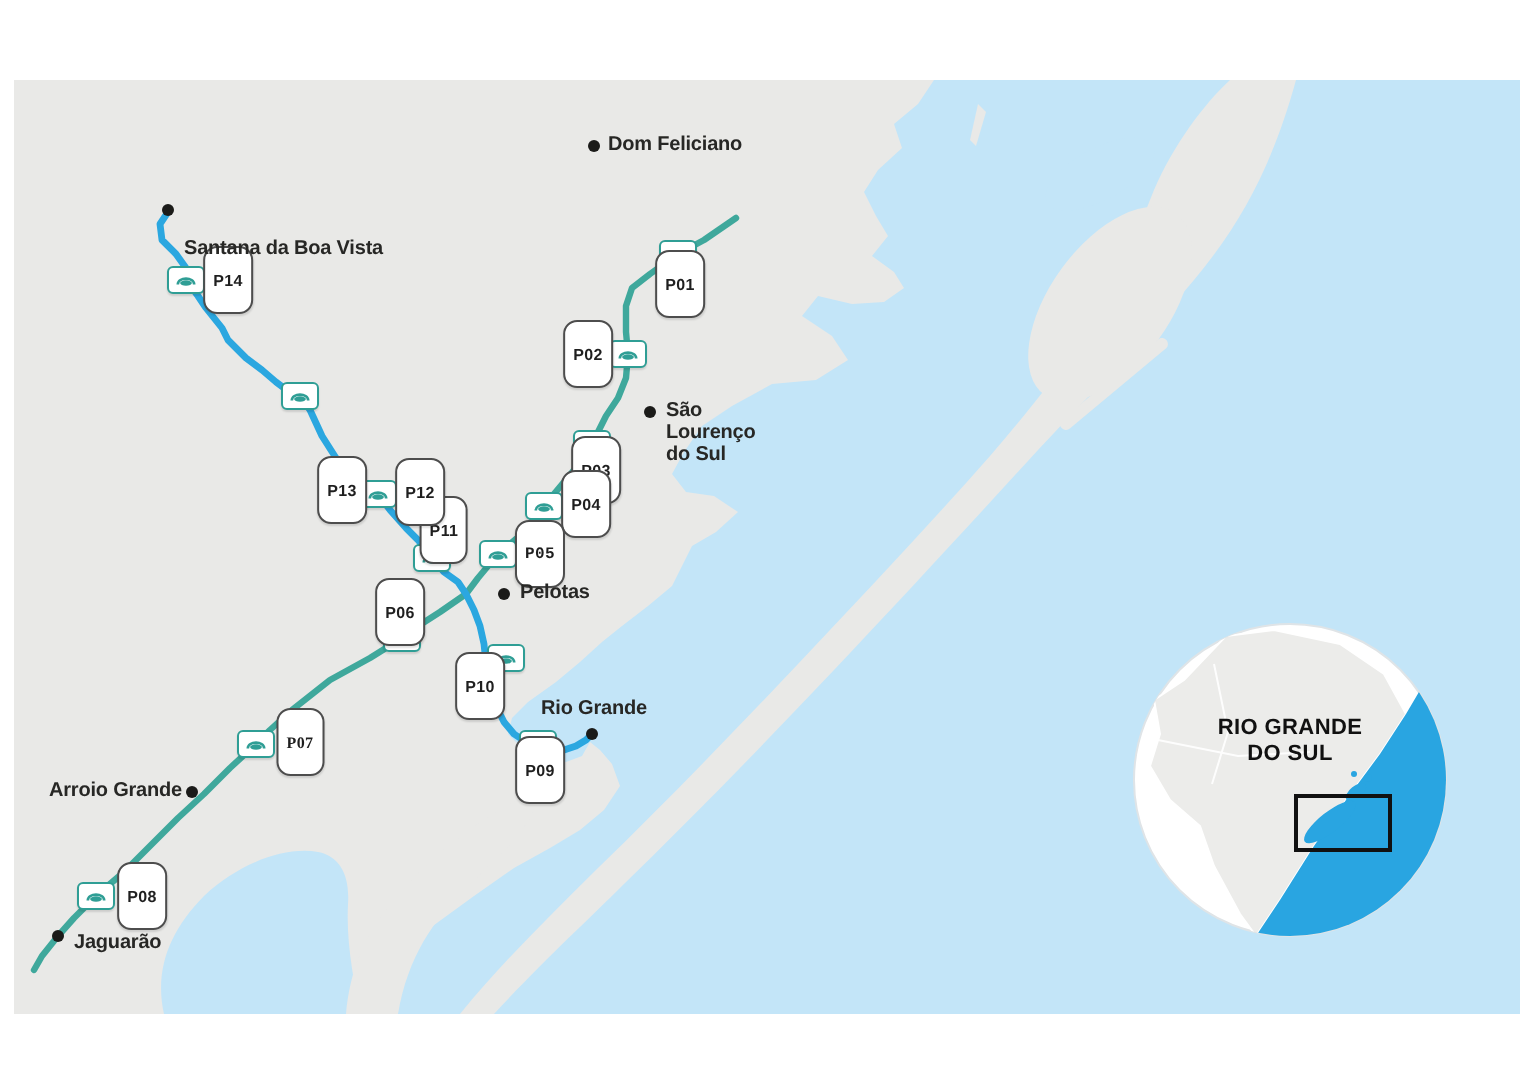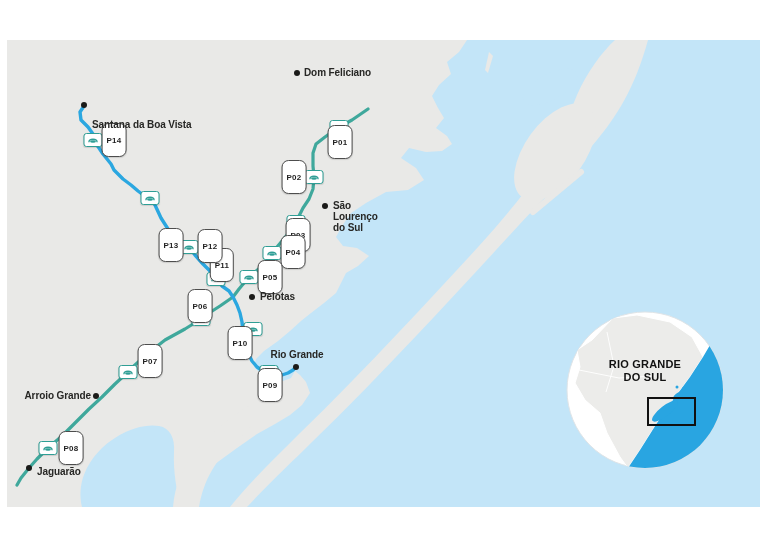--- a/index.html
+++ b/index.html
@@ -119,37 +119,37 @@
     </svg>
   </span>
   <span class="p-pill" style="left: 286px; top: 212px; text-align: right;">P04</span>
 
   <span class="p-icon" style="left: 242px; top: 237px; position: absolute;">
     <svg viewBox="0 0 14 9" width="13" height="8">
       <path d="M2.4,7 C2.4,2.6 11.6,2.6 11.6,7" fill="none" stroke="#2f9e95" stroke-width="1.5"></path>
       <ellipse cx="7" cy="6.2" rx="3.3" ry="1.5" fill="#2f9e95"></ellipse>
     </svg>
   </span>
-  <span class="p-pill" style="left: 263px; top: 237px;">P05</span>
+  <span class="p-pill" style="left: 263px; top: 237px; font-family: Liberation Mono, monospace;">P05</span>
 
   <span class="p-icon" style="left: 194px; top: 279px; position: absolute;">
     <svg viewBox="0 0 14 9" width="13" height="8">
       <path d="M2.4,7 C2.4,2.6 11.6,2.6 11.6,7" fill="none" stroke="#2f9e95" stroke-width="1.5"></path>
       <ellipse cx="7" cy="6.2" rx="3.3" ry="1.5" fill="#2f9e95"></ellipse>
     </svg>
   </span>
   <span class="p-pill" style="left: 193px; top: 266px;">P06</span>
 
   <span class="p-icon" style="left: 121px; top: 332px; position: absolute;">
     <svg viewBox="0 0 14 9" width="13" height="8">
       <path d="M2.4,7 C2.4,2.6 11.6,2.6 11.6,7" fill="none" stroke="#2f9e95" stroke-width="1.5"></path>
       <ellipse cx="7" cy="6.2" rx="3.3" ry="1.5" fill="#2f9e95"></ellipse>
     </svg>
   </span>
-  <span class="p-pill" style="left: 143px; top: 321px;">P07</span>
+  <span class="p-pill" style="left: 143px; top: 331px; font-family: Liberation Serif, serif;">P07</span>
 
   <span class="p-icon" style="left: 41px; top: 408px; position: absolute;">
     <svg viewBox="0 0 14 9" width="13" height="8">
       <path d="M2.4,7 C2.4,2.6 11.6,2.6 11.6,7" fill="none" stroke="#2f9e95" stroke-width="1.5"></path>
       <ellipse cx="7" cy="6.2" rx="3.3" ry="1.5" fill="#2f9e95"></ellipse>
     </svg>
   </span>
   <span class="p-pill" style="left: 64px; top: 408px; text-align: right;">P08</span>
 
   <span class="p-icon" style="left: 262px; top: 332px; position: absolute;">

